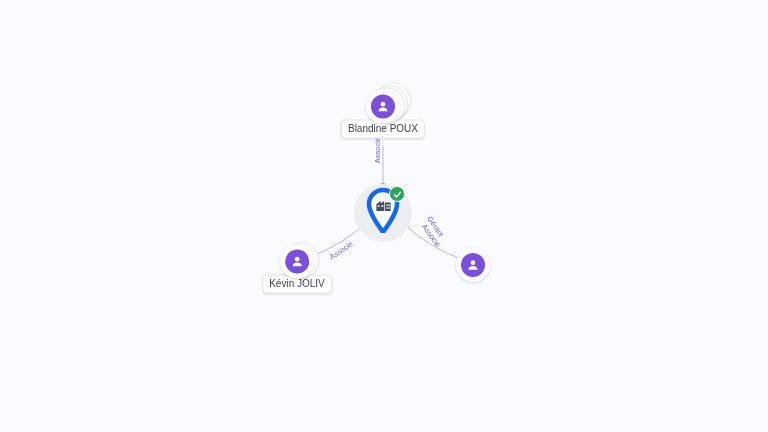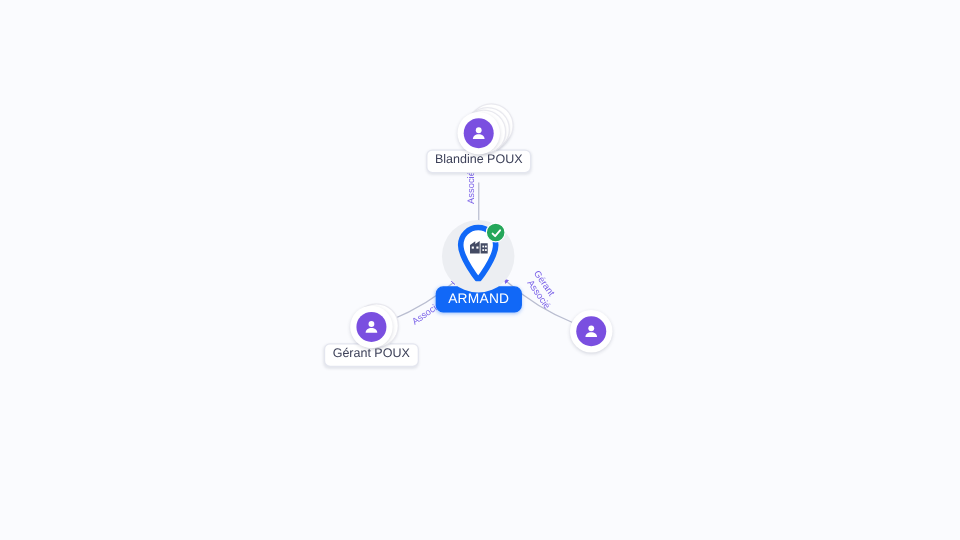--- a/index.html
+++ b/index.html
@@ -238,38 +238,37 @@
             <rect x="19" y="16" width="2" height="2" fill="#ffffff"></rect>
           </svg>
         </div>
 
         <div class="pin-badge">
           <svg width="9" height="9" viewBox="0 0 24 24" fill="none" stroke="#ffffff" stroke-width="4" stroke-linecap="round" stroke-linejoin="round">
             <path d="M4 13 L9.5 18.5 L20 6"></path>
           </svg>
         </div>
       </div>
-      <div class="node-label primary">ARMAND</div>
     </div>
   </div>
 
   <div class="node" style="left:297px; top:269px;">
     <div class="node-inner">
       <div class="avatar-wrap">
         <div class="avatar-stack" style="left:3px; top:-2px;"></div>
         <div class="avatar-ring">
           <div class="avatar-circle">
             <svg width="14" height="14" viewBox="0 0 24 24" fill="#ffffff">
               <circle cx="12" cy="8" r="4"></circle>
               <path d="M4 20c0-4.2 3.6-6.5 8-6.5s8 2.3 8 6.5z"></path>
             </svg>
           </div>
         </div>
       </div>
-      <div class="node-label">Gérant POUX</div>
+      <div class="node-label">Kévin JOLIV</div>
     </div>
   </div>
 
   <div class="node" style="left:473px; top:265px;">
     <div class="node-inner">
       <div class="avatar-wrap">
         <div class="avatar-ring">
           <div class="avatar-circle">
             <svg width="14" height="14" viewBox="0 0 24 24" fill="#ffffff">
               <circle cx="12" cy="8" r="4"></circle>

